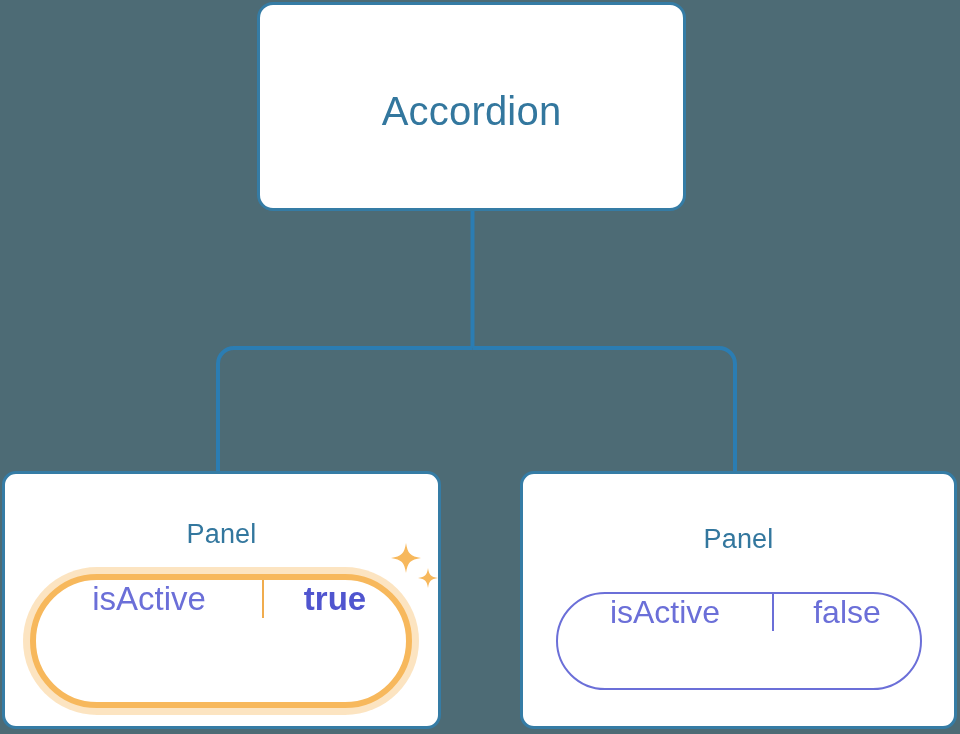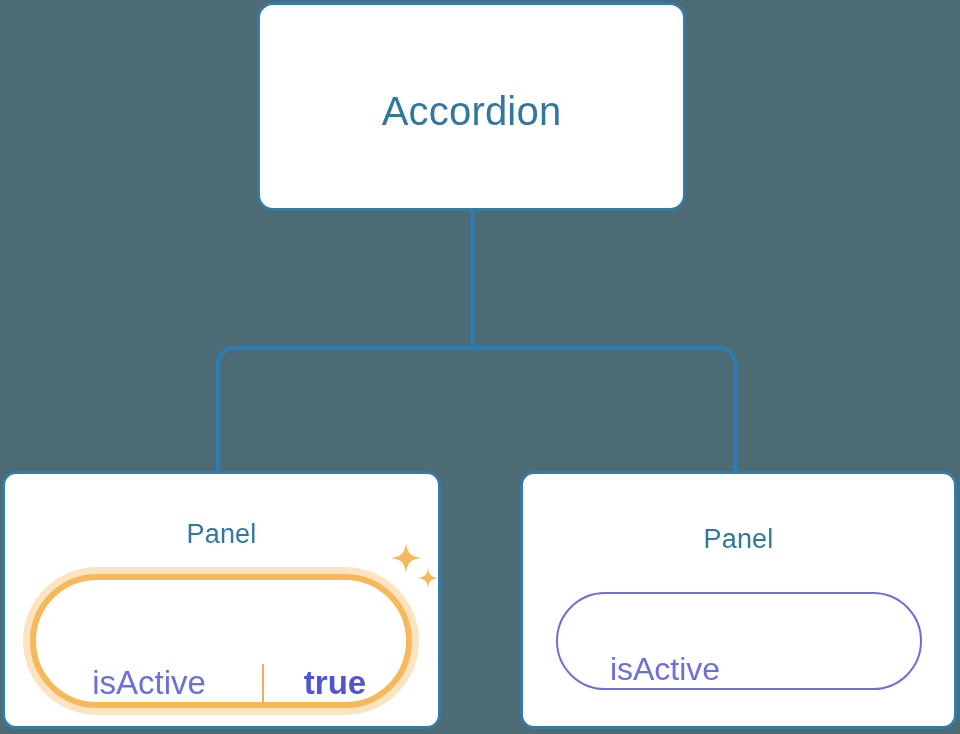--- a/index.html
+++ b/index.html
@@ -87,21 +87,21 @@
     right: 0;
     font-size: 27px;
   }
   #node-panel-left .node-title { top: 45px; }
   #node-panel-right .node-title { top: 50px; }
 
   
   .prop-pill {
     position: absolute;
     display: flex;
-    align-items: flex-end;
+    align-items: flex-start;
     box-sizing: border-box;
     background: #ffffff;
   }
   .prop-key, .prop-value {
     display: flex;
     align-items: center;
     justify-content: center;
     box-sizing: border-box;
     white-space: nowrap;
   }
@@ -202,15 +202,16 @@
     <path d="M 21 2 C 22.6 12.6 25.4 15.4 36 17 C 25.4 18.6 22.6 21.4 21 32 C 19.4 21.4 16.6 18.6 6 17 C 16.6 15.4 19.4 12.6 21 2 Z" fill="#f7b85c"></path>
     <path d="M 43 27 C 44.1 34.1 45.9 35.9 53 37 C 45.9 38.1 44.1 39.9 43 47 C 41.9 39.9 40.1 38.1 33 37 C 40.1 35.9 41.9 34.1 43 27 Z" fill="#f7b85c"></path>
   </svg>
 
   <div class="node-card panel-card" id="node-panel-right">
     <div class="node-title">Panel</div>
   </div>
 
   <div class="prop-pill plain" id="prop-pill-right">
     <div class="prop-key">isActive</div>
+    <div class="prop-value">false</div>
   </div>
 
 </div>
 
 </body></html>

